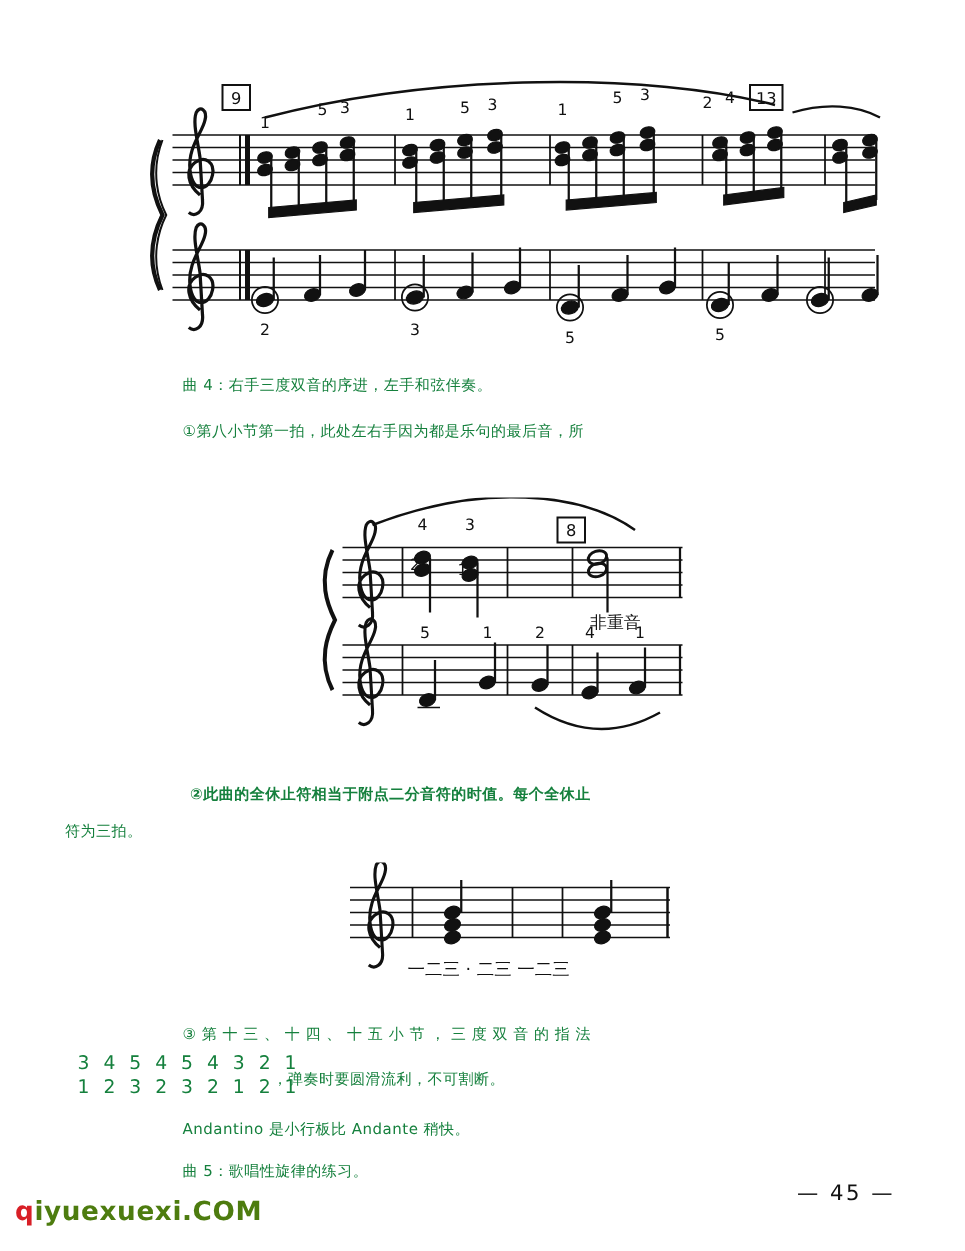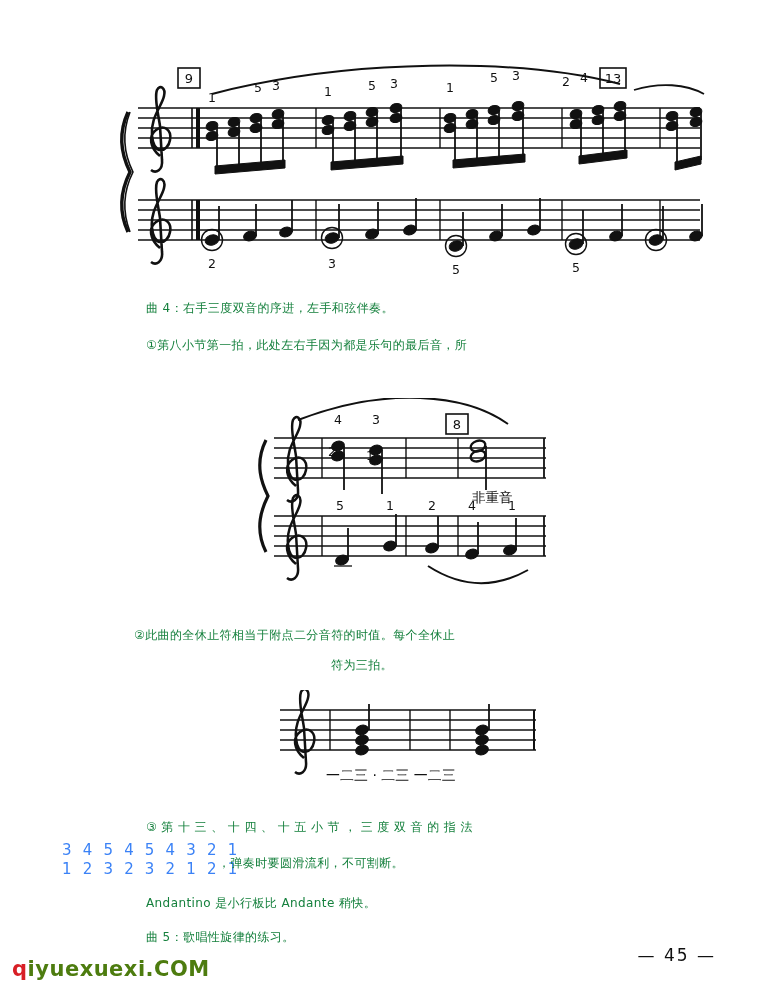--- a/index.html
+++ b/index.html
@@ -33,21 +33,21 @@
     color: #15803d;
     white-space: pre-wrap;
   }
 
   .fingerpair {
     position: absolute;
     font-family: "DejaVu Sans", sans-serif;
     font-size: 15px;
     line-height: 17px;
     letter-spacing: 3.2px;
-    color: #3b82f6;
+    color: #15803d;
   }
 
   
   .footer-page {
     position: absolute;
     right: 56px;
     bottom: 36px;
     font-family: "DejaVu Sans", sans-serif;
     font-size: 17px;
     letter-spacing: 2px;
@@ -396,22 +396,22 @@
         <text class="fingnum" x="140" y="112">1</text>
         <text class="fingnum" x="182" y="112">2</text>
         <text class="fingnum" x="222" y="112">4</text>
         <text class="fingnum" x="262" y="112">1</text>
       </g>
 
       <path d="M182,168 C216,190 250,190 282,172" fill="none" stroke="#111" stroke-width="2"></path>
     </svg>
   </div>
 
-  <div class="para" style="left:134px; top:620px; width:600px;">②此曲的全休止符相当于附点二分音符的时值。每个全休止</div>
-  <div class="para" style="left:62px; top:650px; width:600px;text-align:center;">符为三拍。</div>
+  <div class="para" style="left:152px; top:620px; width:600px;font-weight:bold;">②此曲的全休止符相当于附点二分音符的时值。每个全休止</div>
+  <div class="para" style="left:52px; top:650px; width:600px;">符为三拍。</div>
 
   <div class="score" style="left:270px; top:690px;">
     <svg width="290" height="110" viewBox="0 0 290 110">
       <g stroke="#111" stroke-width="1.3">
         <line x1="10" y1="20" x2="266" y2="20"></line>
         <line x1="10" y1="30" x2="266" y2="30"></line>
         <line x1="10" y1="40" x2="266" y2="40"></line>
         <line x1="10" y1="50" x2="266" y2="50"></line>
         <line x1="10" y1="60" x2="266" y2="60"></line>
       </g>

